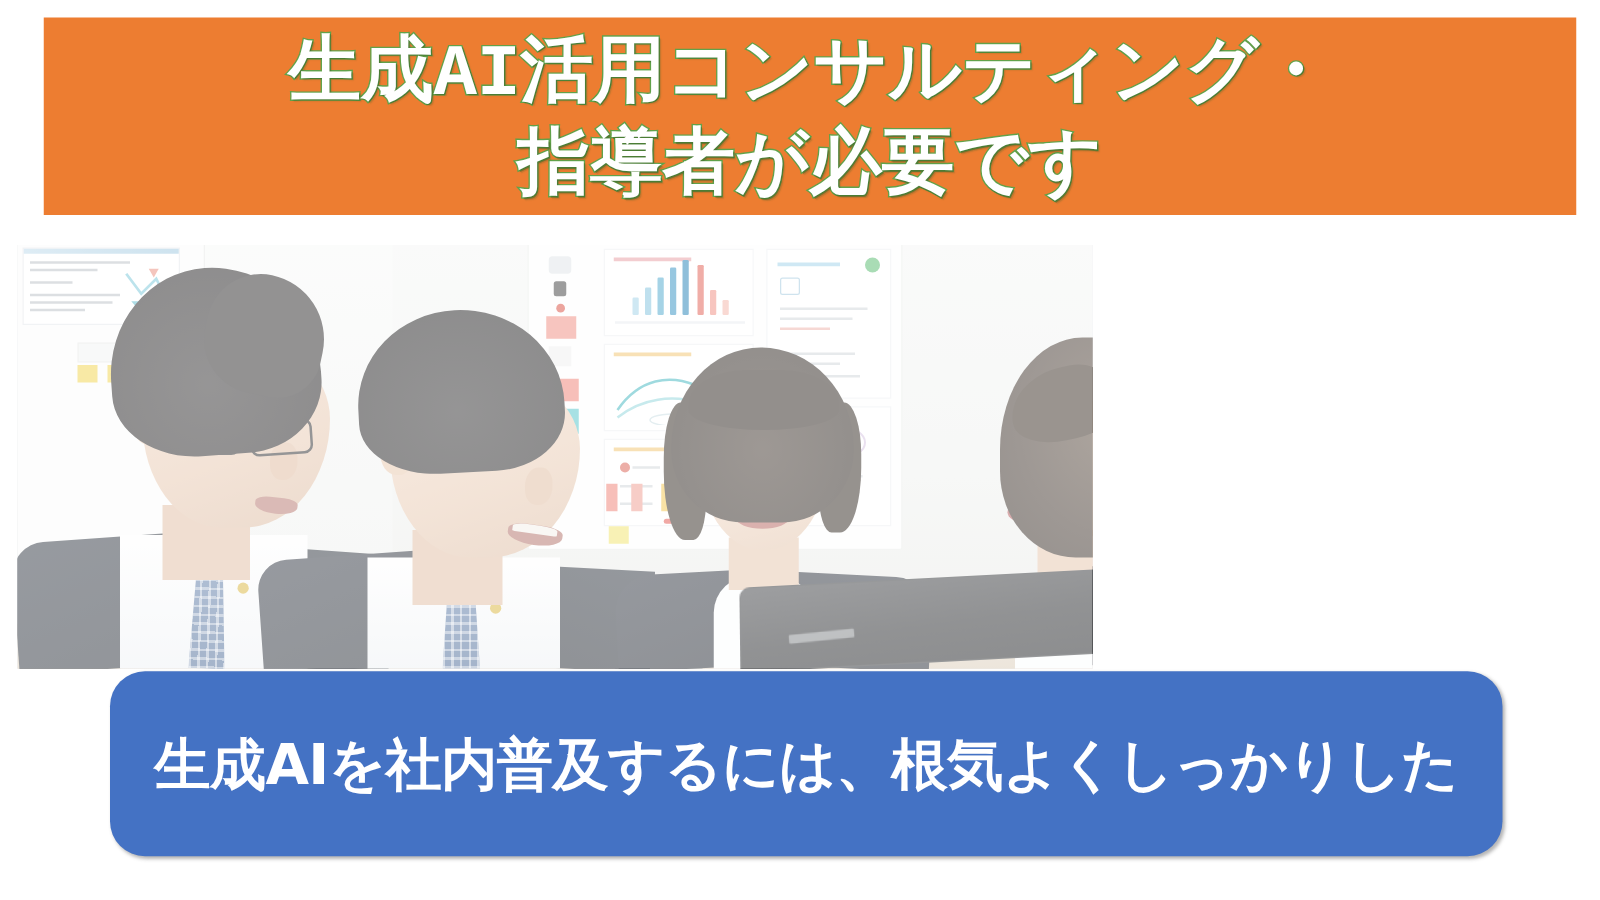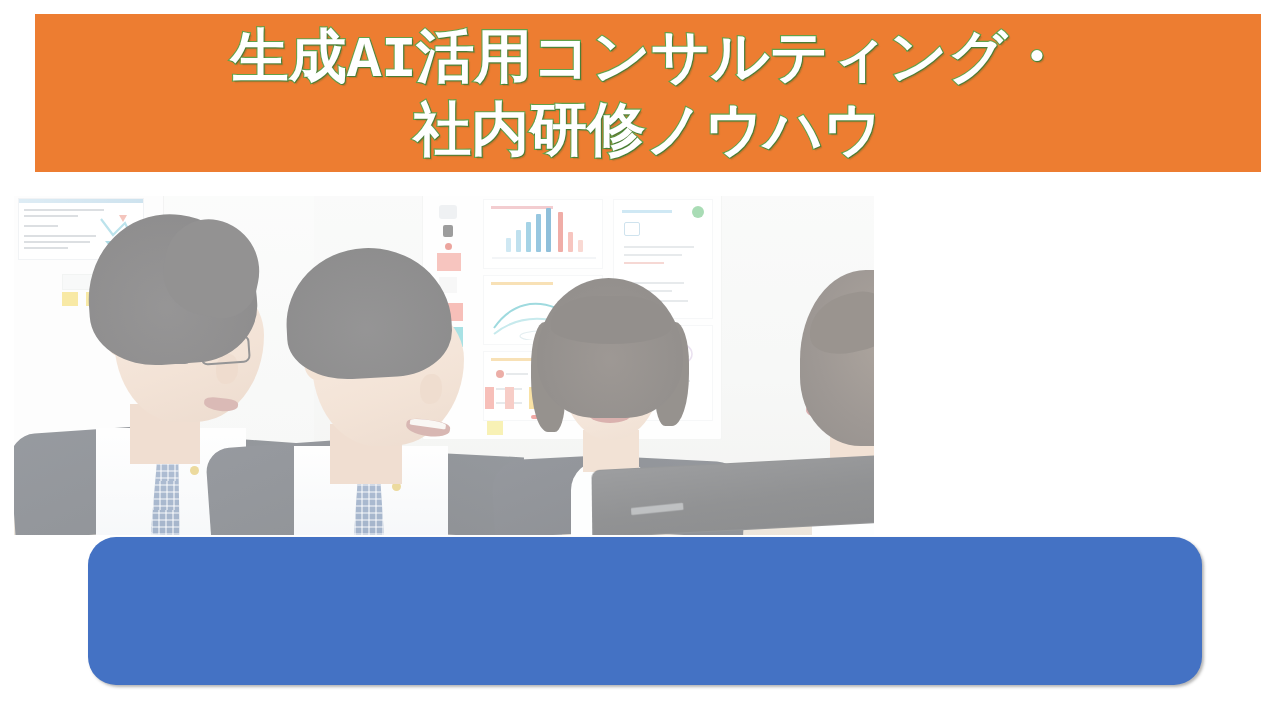--- a/index.html
+++ b/index.html
@@ -338,21 +338,21 @@
     letter-spacing: -0.5px;
   }
 </style>
 </head>
 <body>
 
 <div class="slide">
 
   <div class="title-banner">
     <div class="title-line title-line-1">生成AI活用コンサルティング・</div>
-    <div class="title-line title-line-2">社内研修ノウハウ</div>
+    <div class="title-line title-line-2">指導者が必要です</div>
   </div>
 
   <div class="photo">
 
     <div class="wall"></div>
     <div class="wall-panel"></div>
 
     <div class="wb-left">
       <div class="poster-left">
         <div class="pl-bar"></div>
@@ -529,15 +529,16 @@
     <div class="laptop">
       <div class="lid">
         <div class="logo"></div>
       </div>
     </div>
 
     <div class="wash"></div>
   </div>
 
   <div class="caption-box">
+    <div class="caption-line">生成AIを社内普及するには、根気よくしっかりした</div>
   </div>
 
 </div>
 
 </body></html>

